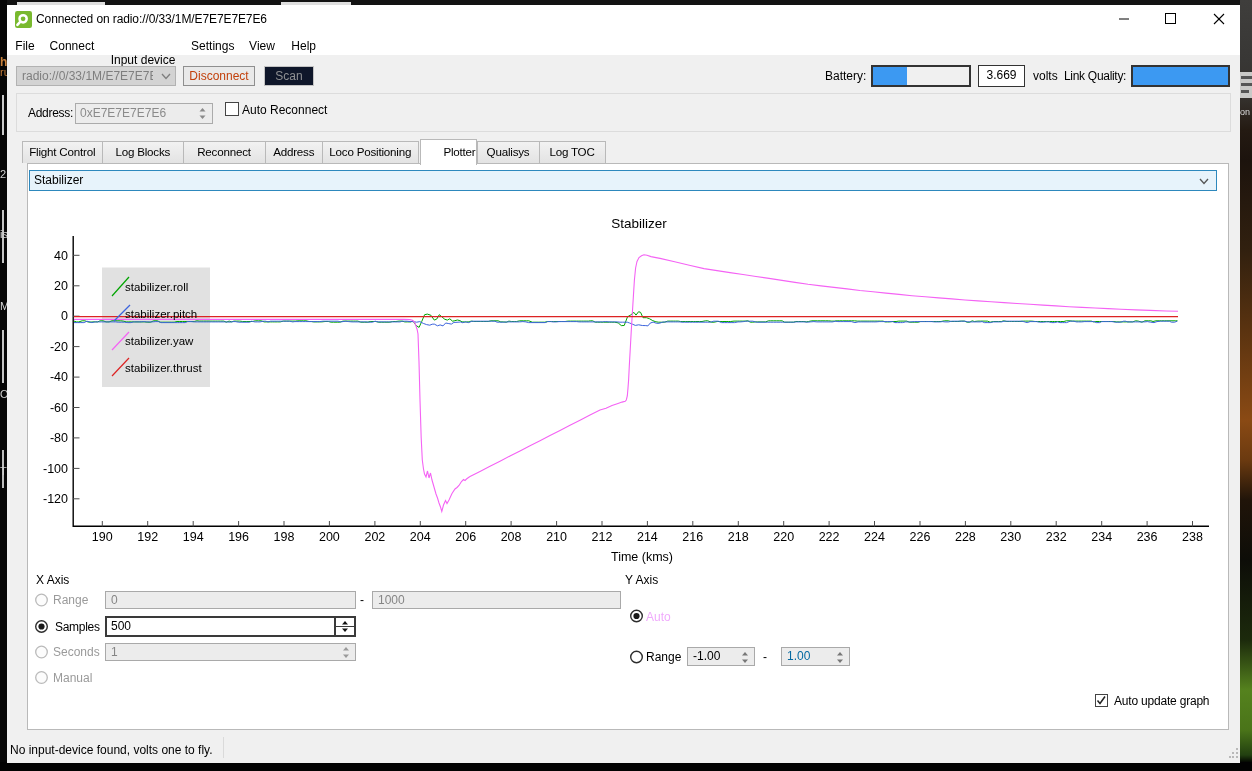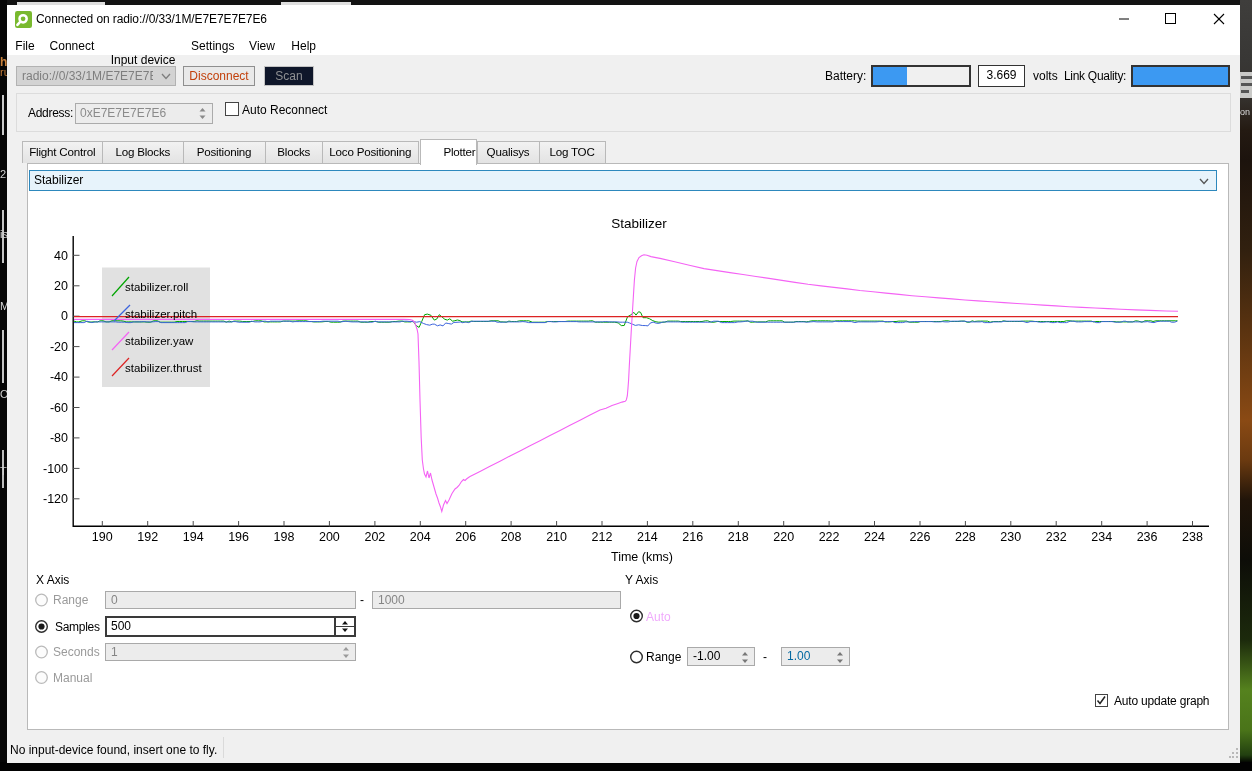--- a/index.html
+++ b/index.html
@@ -76,22 +76,22 @@
           <path d="M4.5 12 L7.5 8.5 L1.5 8.5 Z" fill="#8a8a8a"></path>
         </svg>
     </div>
     <div class="abs" style="left:208px;top:8px;width:14px;height:14px;background:#fff;border:1.4px solid #444"></div>
     <div class="abs txt" style="left:225px;top:9px">Auto Reconnect</div>
   </div>
 
   <div class="abs" style="left:0;top:134px;width:1233px;height:26px;font-size:11.6px;letter-spacing:-0.2px">
     <div class="abs" style="left:14.5px;top:2px;width:81.5px;height:22px;border:1px solid #b9b9b9;border-bottom:none;background:linear-gradient(#f2f2f2,#e3e3e3);z-index:2;text-align:center;line-height:19px">Flight Control</div>
       <div class="abs" style="left:95px;top:2px;width:81.5px;height:22px;border:1px solid #b9b9b9;border-bottom:none;background:linear-gradient(#f2f2f2,#e3e3e3);z-index:2;text-align:center;line-height:19px">Log Blocks</div>
-      <div class="abs" style="left:175.5px;top:2px;width:83px;height:22px;border:1px solid #b9b9b9;border-bottom:none;background:linear-gradient(#f2f2f2,#e3e3e3);z-index:2;text-align:center;line-height:19px">Positioning</div>
-      <div class="abs" style="left:257.5px;top:2px;width:58.5px;height:22px;border:1px solid #b9b9b9;border-bottom:none;background:linear-gradient(#f2f2f2,#e3e3e3);z-index:2;text-align:center;line-height:19px">Blocks</div>
+      <div class="abs" style="left:175.5px;top:2px;width:83px;height:22px;border:1px solid #b9b9b9;border-bottom:none;background:linear-gradient(#f2f2f2,#e3e3e3);z-index:2;text-align:center;line-height:19px">Reconnect</div>
+      <div class="abs" style="left:257.5px;top:2px;width:58.5px;height:22px;border:1px solid #b9b9b9;border-bottom:none;background:linear-gradient(#f2f2f2,#e3e3e3);z-index:2;text-align:center;line-height:19px">Address</div>
       <div class="abs" style="left:315px;top:2px;width:96.5px;height:22px;border:1px solid #b9b9b9;border-bottom:none;background:linear-gradient(#f2f2f2,#e3e3e3);z-index:2;text-align:center;line-height:19px">Loco Positioning</div>
       <div class="abs" style="left:412.5px;top:0;width:57px;height:26px;border:1px solid #b9b9b9;border-bottom:none;background:#fff;z-index:4;text-align:right;line-height:24px">Plotter</div>
       <div class="abs" style="left:469.5px;top:2px;width:63px;height:22px;border:1px solid #b9b9b9;border-bottom:none;background:linear-gradient(#f2f2f2,#e3e3e3);z-index:2;text-align:center;line-height:19px">Qualisys</div>
       <div class="abs" style="left:531.5px;top:2px;width:67px;height:22px;border:1px solid #b9b9b9;border-bottom:none;background:linear-gradient(#f2f2f2,#e3e3e3);z-index:2;text-align:center;line-height:19px">Log TOC</div>
   </div>
 
   <div class="abs" style="left:20px;top:158px;width:1202px;height:567px;background:#fff;border:1px solid #b9b9b9;z-index:1"></div>
 
   <div class="abs" style="left:22px;top:165px;width:1188px;height:21px;background:#e7f3fb;border:1px solid #2d88bd;z-index:6;font-size:12px;line-height:19px;padding-left:4px">Stabilizer
     <svg class="abs" style="right:7px;top:7px" width="10" height="7">
@@ -257,21 +257,21 @@
     </svg>
 </div>
 
 <div class="abs" style="left:1095px;top:694px;width:13px;height:13px;background:#fff;border:1.4px solid #444;z-index:6">
   <svg width="11" height="11" style="display:block">
       <path d="M1.5 5.5 L4 8.5 L9 1.5" fill="none" stroke="#222" stroke-width="1.5"></path>
     </svg>
 </div>
 <div class="abs txt" style="left:1114px;top:694px;z-index:6;letter-spacing:-0.2px">Auto update graph</div>
 
-<div class="abs txt" style="left:10px;top:743px">No input-device found, insert one to fly.</div>
+<div class="abs txt" style="left:10px;top:743px">No input-device found, volts one to fly.</div>
 <div class="abs" style="left:223px;top:737px;width:1px;height:21px;background:#dadada"></div>
 <svg class="abs" style="left:1229px;top:748px" width="10" height="11">
 <g fill="#b9b9b9">
       <rect x="7" y="0" width="2" height="2"></rect>
       <rect x="7" y="4" width="2" height="2"></rect>
       <rect x="7" y="8" width="2" height="2"></rect>
       <rect x="3" y="4" width="2" height="2"></rect>
       <rect x="3" y="8" width="2" height="2"></rect>
       <rect x="0" y="8" width="2" height="2"></rect>
     </g>

